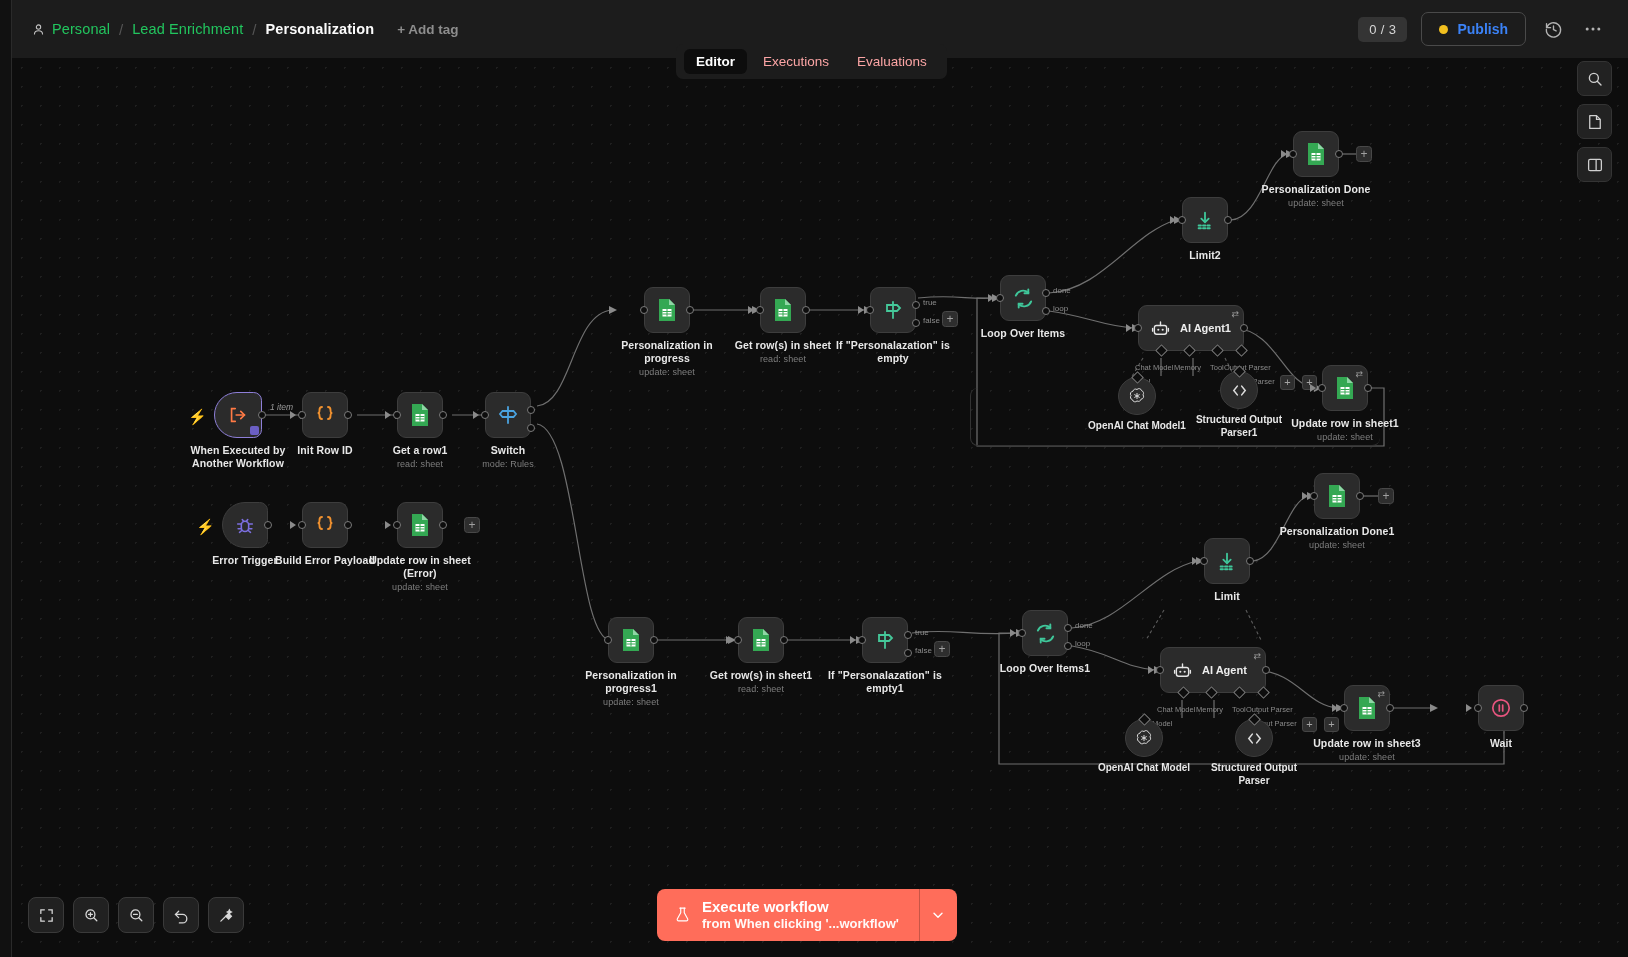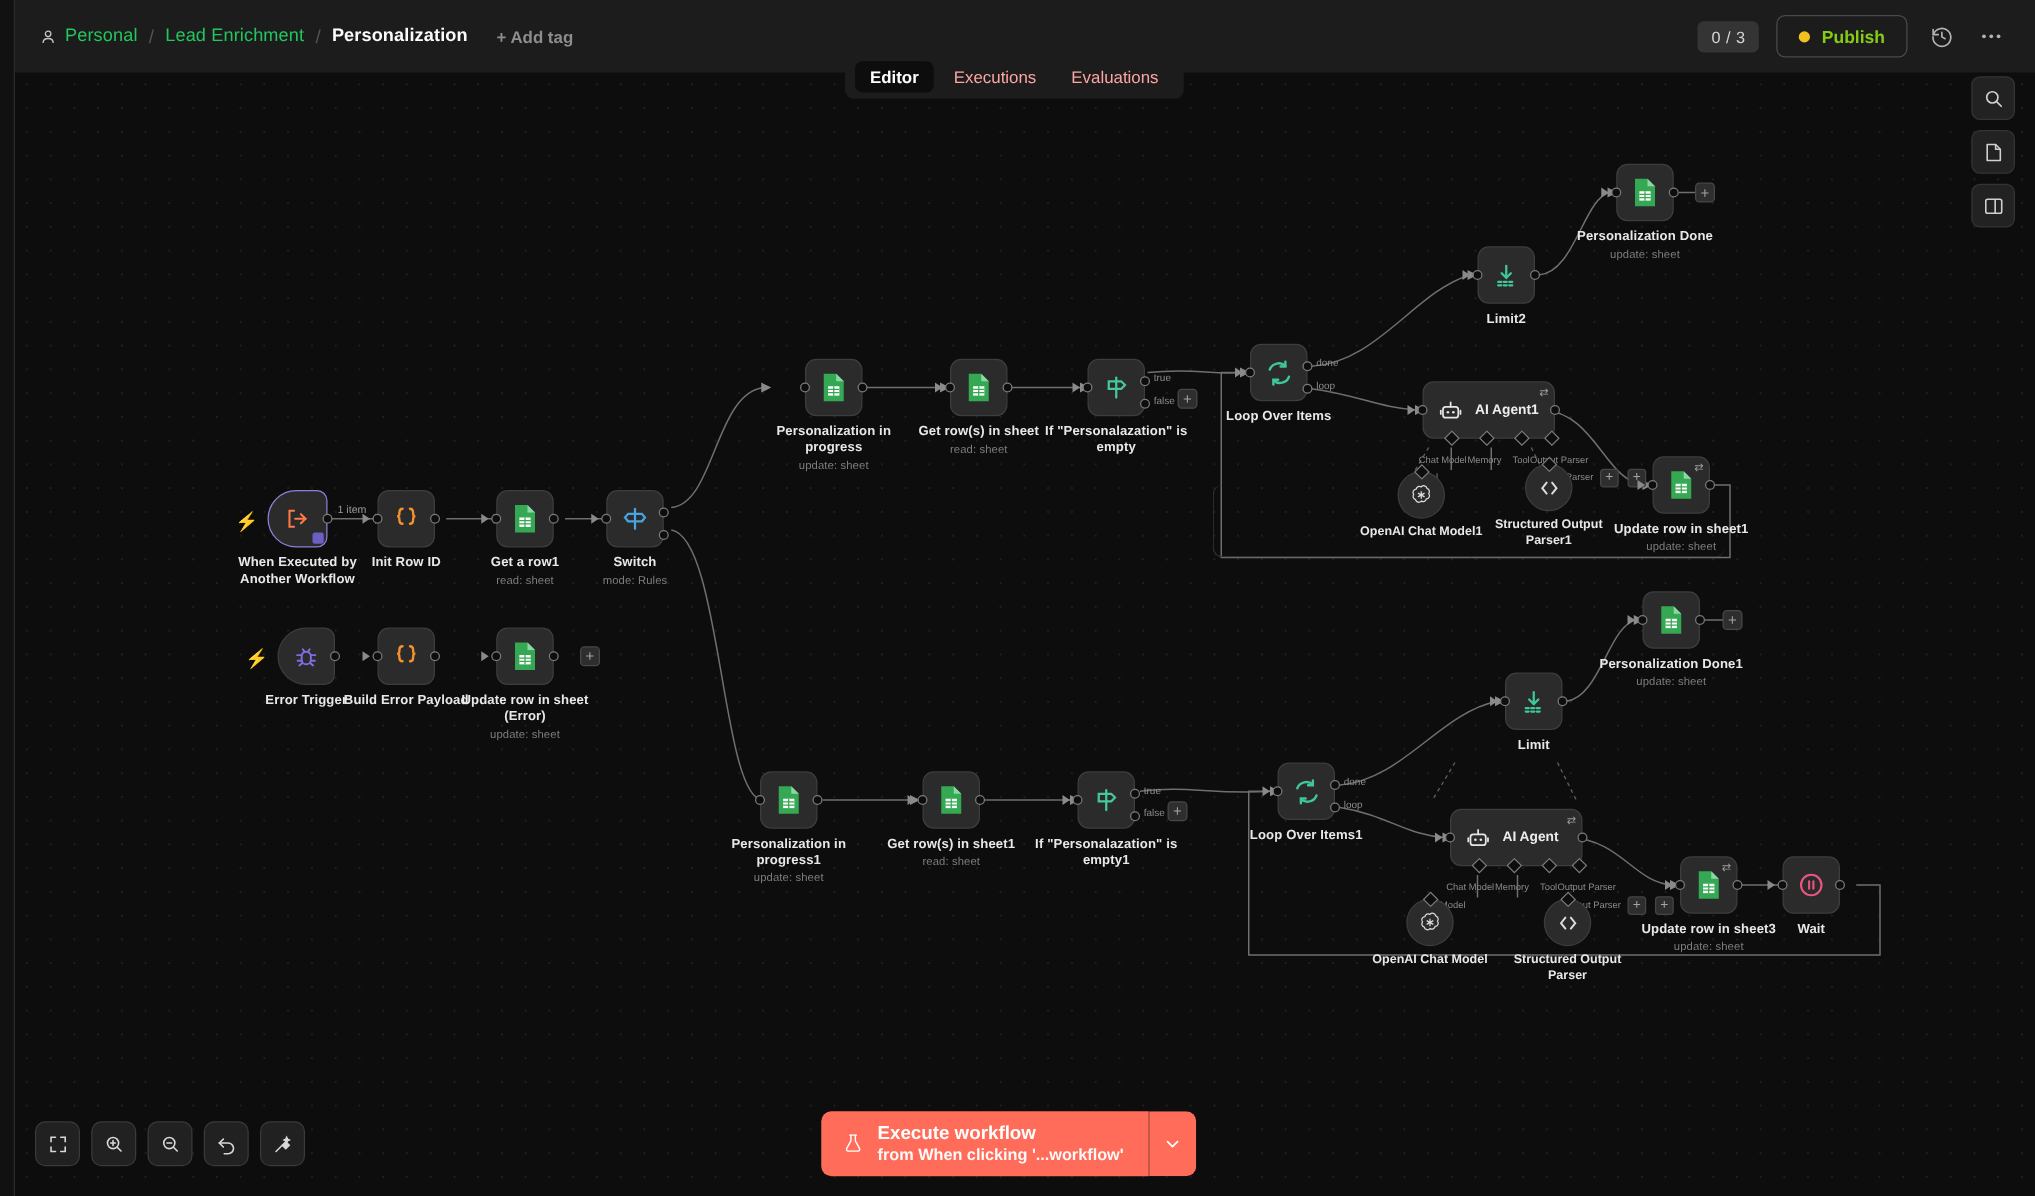--- a/index.html
+++ b/index.html
@@ -31,21 +31,21 @@
   .addtag { color: #8d8d8d; font-size: 13.5px; font-weight: 600; margin-left: 14px; cursor: pointer; }
 
   .top-right { margin-left: auto; display: flex; align-items: center; gap: 14px; margin-right: 22px; }
   .counter {
     background: #343434; color: #d6d6d6; font-size: 13px;
     padding: 5px 11px; border-radius: 5px; letter-spacing: .4px;
   }
   .publish-btn {
     display: flex; align-items: center; gap: 9px;
     background: #1c1c1c; border: 1px solid #4a4a4a;
-    color: #84cc16; font-size: 14px; font-weight: 600;
+    color: #3b82f6; font-size: 14px; font-weight: 600;
     padding: 8px 17px; border-radius: 7px; cursor: pointer;
   }
   .dot-amber { width: 9px; height: 9px; border-radius: 50%; background: #f2c01f; }
   .icon-btn-top { width: 26px; height: 26px; display: flex; align-items: center; justify-content: center; cursor: pointer; color: #b3b3b3; }
 
   
   .tabs {
     position: absolute; top: 44px; left: 676px;
     display: flex; align-items: center; gap: 4px;
     background: #1c1c1c; border-radius: 7px; padding: 5px 8px;
@@ -337,21 +337,21 @@
         <svg width="22" height="22" viewBox="0 0 24 24" fill="none" stroke="#ff7a45" stroke-width="1.8" stroke-linecap="round">
           <path d="M9 5H5v14h4"></path>
             <path d="M10 12h9"></path>
             <polyline points="15,8 19,12 15,16"></polyline>
         </svg>
         <span class="pin-badge"></span>
         <span class="port out"></span>
       </div>
       <div class="nlabel">When Executed by Another Workflow</div>
     </div>
-    <div class="conn-label" style="left:258px; top:344px;">1 item</div>
+    <div class="conn-label" style="left:258px; top:344px;font-style:italic;">1 item</div>
 
     <div class="node" style="left:290px; top:334px;">
       <div class="nbox">
         <svg width="24" height="24" viewBox="0 0 24 24" fill="none" stroke="#f2922f" stroke-width="1.9" stroke-linecap="round">
           <path d="M9 4c-2 0-2.5 1-2.5 3s0 3-1.8 3c1.8 0 1.8 1 1.8 3s.5 3 2.5 3"></path>
           <path d="M15 4c2 0 2.5 1 2.5 3s0 3 1.8 3c-1.8 0-1.8 1-1.8 3s-.5 3-2.5 3"></path>
         </svg>
         <span class="arrow-in"></span>
         <span class="port in"></span>
         <span class="port out"></span>
@@ -797,21 +797,21 @@
         <span class="arrow-in"></span>
         <span class="port in"></span>
         <span class="port out"></span>
       </div>
       <div class="nlabel">
         <span>Update row in sheet3</span>
         <span class="nsub">update: sheet</span>
       </div>
     </div>
 
-    <div class="node" style="left:1414px; top:627px;">
+    <div class="node" style="left:1466px; top:627px;">
       <div class="nbox">
         <svg width="24" height="24" viewBox="0 0 24 24" fill="none" stroke="#e8557f" stroke-width="1.7">
           <circle cx="12" cy="12" r="8.2"></circle>
           <path d="M10.3 9v6M13.7 9v6" stroke-linecap="round"></path>
         </svg>
         <span class="arrow-in"></span>
         <span class="port in"></span>
         <span class="port out"></span>
       </div>
       <div class="nlabel">Wait</div>

